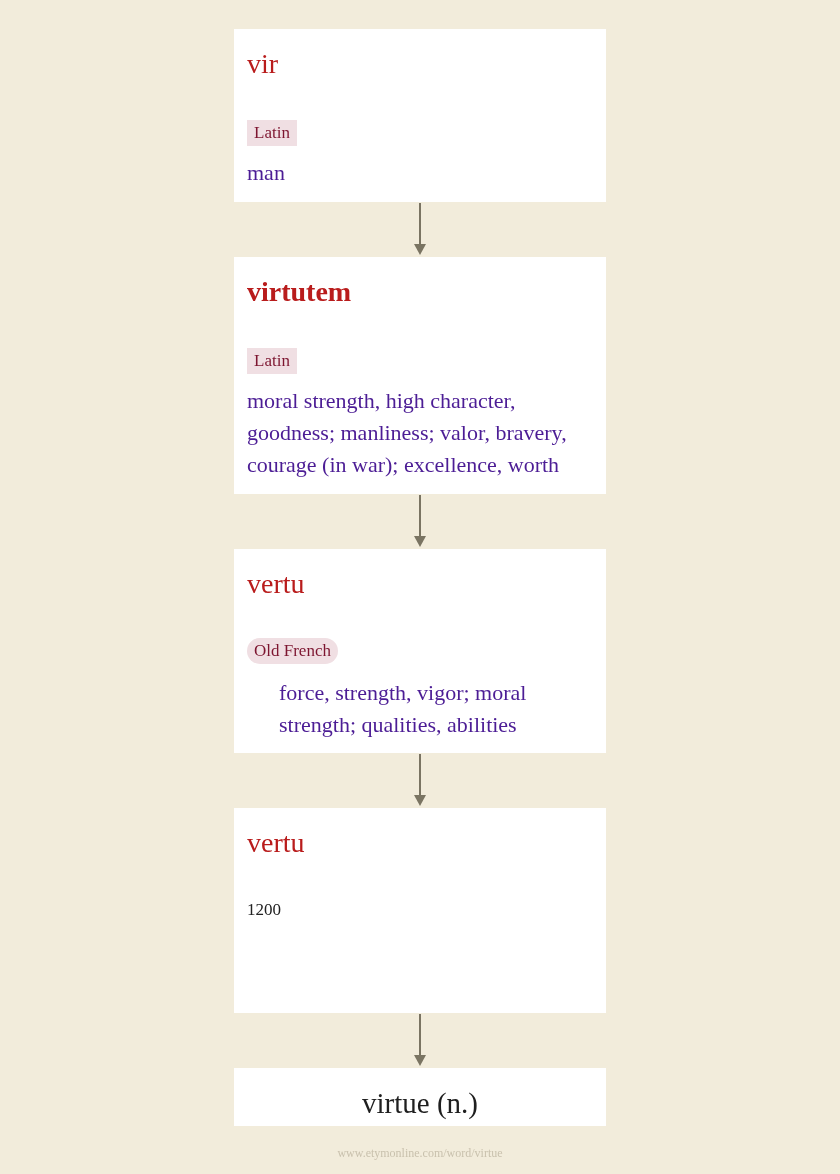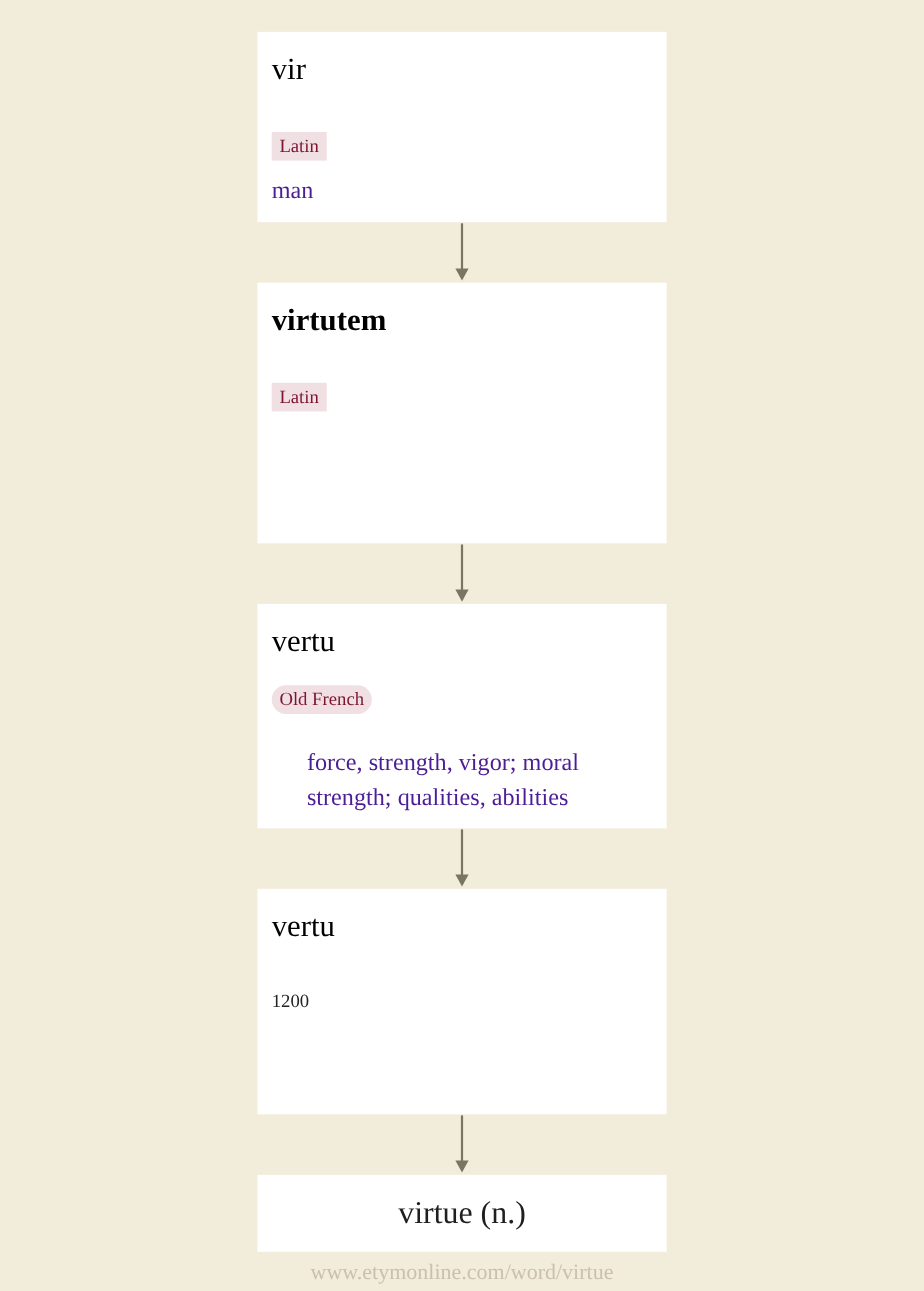--- a/index.html
+++ b/index.html
@@ -12,21 +12,21 @@
   }
   .card {
     position: absolute;
     left: 234px; width: 372px;
     background: #ffffff;
     box-sizing: border-box;
     padding: 0 13px;
   }
   .word {
     position: absolute; left: 13px;
-    font-size: 28px; color: #000000;
+    font-size: 28px; color: #b91c1c;
     font-family: "Liberation Serif", "DejaVu Serif", serif;
     line-height: 1;
   }
   .tag {
     position: absolute; left: 13px;
     background: #f0dfe3; color: #7d1530;
     font-size: 17px; padding: 2px 7px;
     font-family: "Liberation Serif", "DejaVu Serif", serif;
     line-height: 22px;
     text-align: center;
@@ -45,58 +45,59 @@
   .arrow {
     position: absolute; left: 418px; width: 4px;
   }
   .arrow .shaft { position: absolute; left: 1px; top: 0; width: 2px; background: #7a7462; }
   .arrow .head {
     position: absolute; left: -4px; width: 0; height: 0;
     border-left: 6px solid transparent; border-right: 6px solid transparent;
     border-top: 11px solid #7a7462;
   }
   .final {
-    position: absolute; left: 234px; width: 372px; top: 1068px; height: 70px;
+    position: absolute; left: 234px; width: 372px; top: 1068px; height: 58px;
     background: #fff; text-align: center;
     font-size: 29px; color: #1f1f1f; line-height: 70px;
     font-family: "Liberation Serif", "DejaVu Serif", serif;
   }
   .footer {
     position: absolute; left: 0; right: 0; top: 1146px;
-    text-align: center; font-size: 20px; color: #c9c1ad;
+    text-align: center; font-size: 12px; color: #c9c1ad;
     font-family: "Liberation Serif", "DejaVu Serif", serif;
   }
 </style>
 </head>
 <body>
 
 <div class="card" style="top:29px;height:173px;">
   <div class="word" style="top:21px;">vir</div>
   <div class="tag" style="top:91px;">Latin</div>
   <div class="gloss" style="top:128px;">man</div>
 </div>
 
 <div class="arrow" style="top:203px;height:52px;">
   <div class="shaft" style="height:42px;"></div>
     <div class="head" style="top:41px;"></div>
 </div>
 
 <div class="card" style="top:257px;height:237px;">
   <div class="word" style="top:21px;font-weight:bold;">virtutem</div>
   <div class="tag" style="top:91px;">Latin</div>
+  <div class="gloss" style="top:128px;">moral strength, high character, goodness; manliness; valor, bravery, courage (in war); excellence, worth</div>
 </div>
 
 <div class="arrow" style="top:495px;height:52px;">
   <div class="shaft" style="height:42px;"></div>
     <div class="head" style="top:41px;"></div>
 </div>
 
 <div class="card" style="top:549px;height:204px;">
   <div class="word" style="top:21px;">vertu</div>
-  <div class="tag" style="top:74px;border-radius:13px;">Old French</div>
+  <div class="tag" style="top:89px;border-radius:13px;">Old French</div>
   <div class="gloss" style="top:128px;margin-left:32px;">force, strength, vigor; moral strength; qualities, abilities</div>
 </div>
 
 <div class="arrow" style="top:754px;height:52px;">
   <div class="shaft" style="height:42px;"></div>
     <div class="head" style="top:41px;"></div>
 </div>
 
 <div class="card" style="top:808px;height:205px;">
   <div class="word" style="top:21px;">vertu</div>

